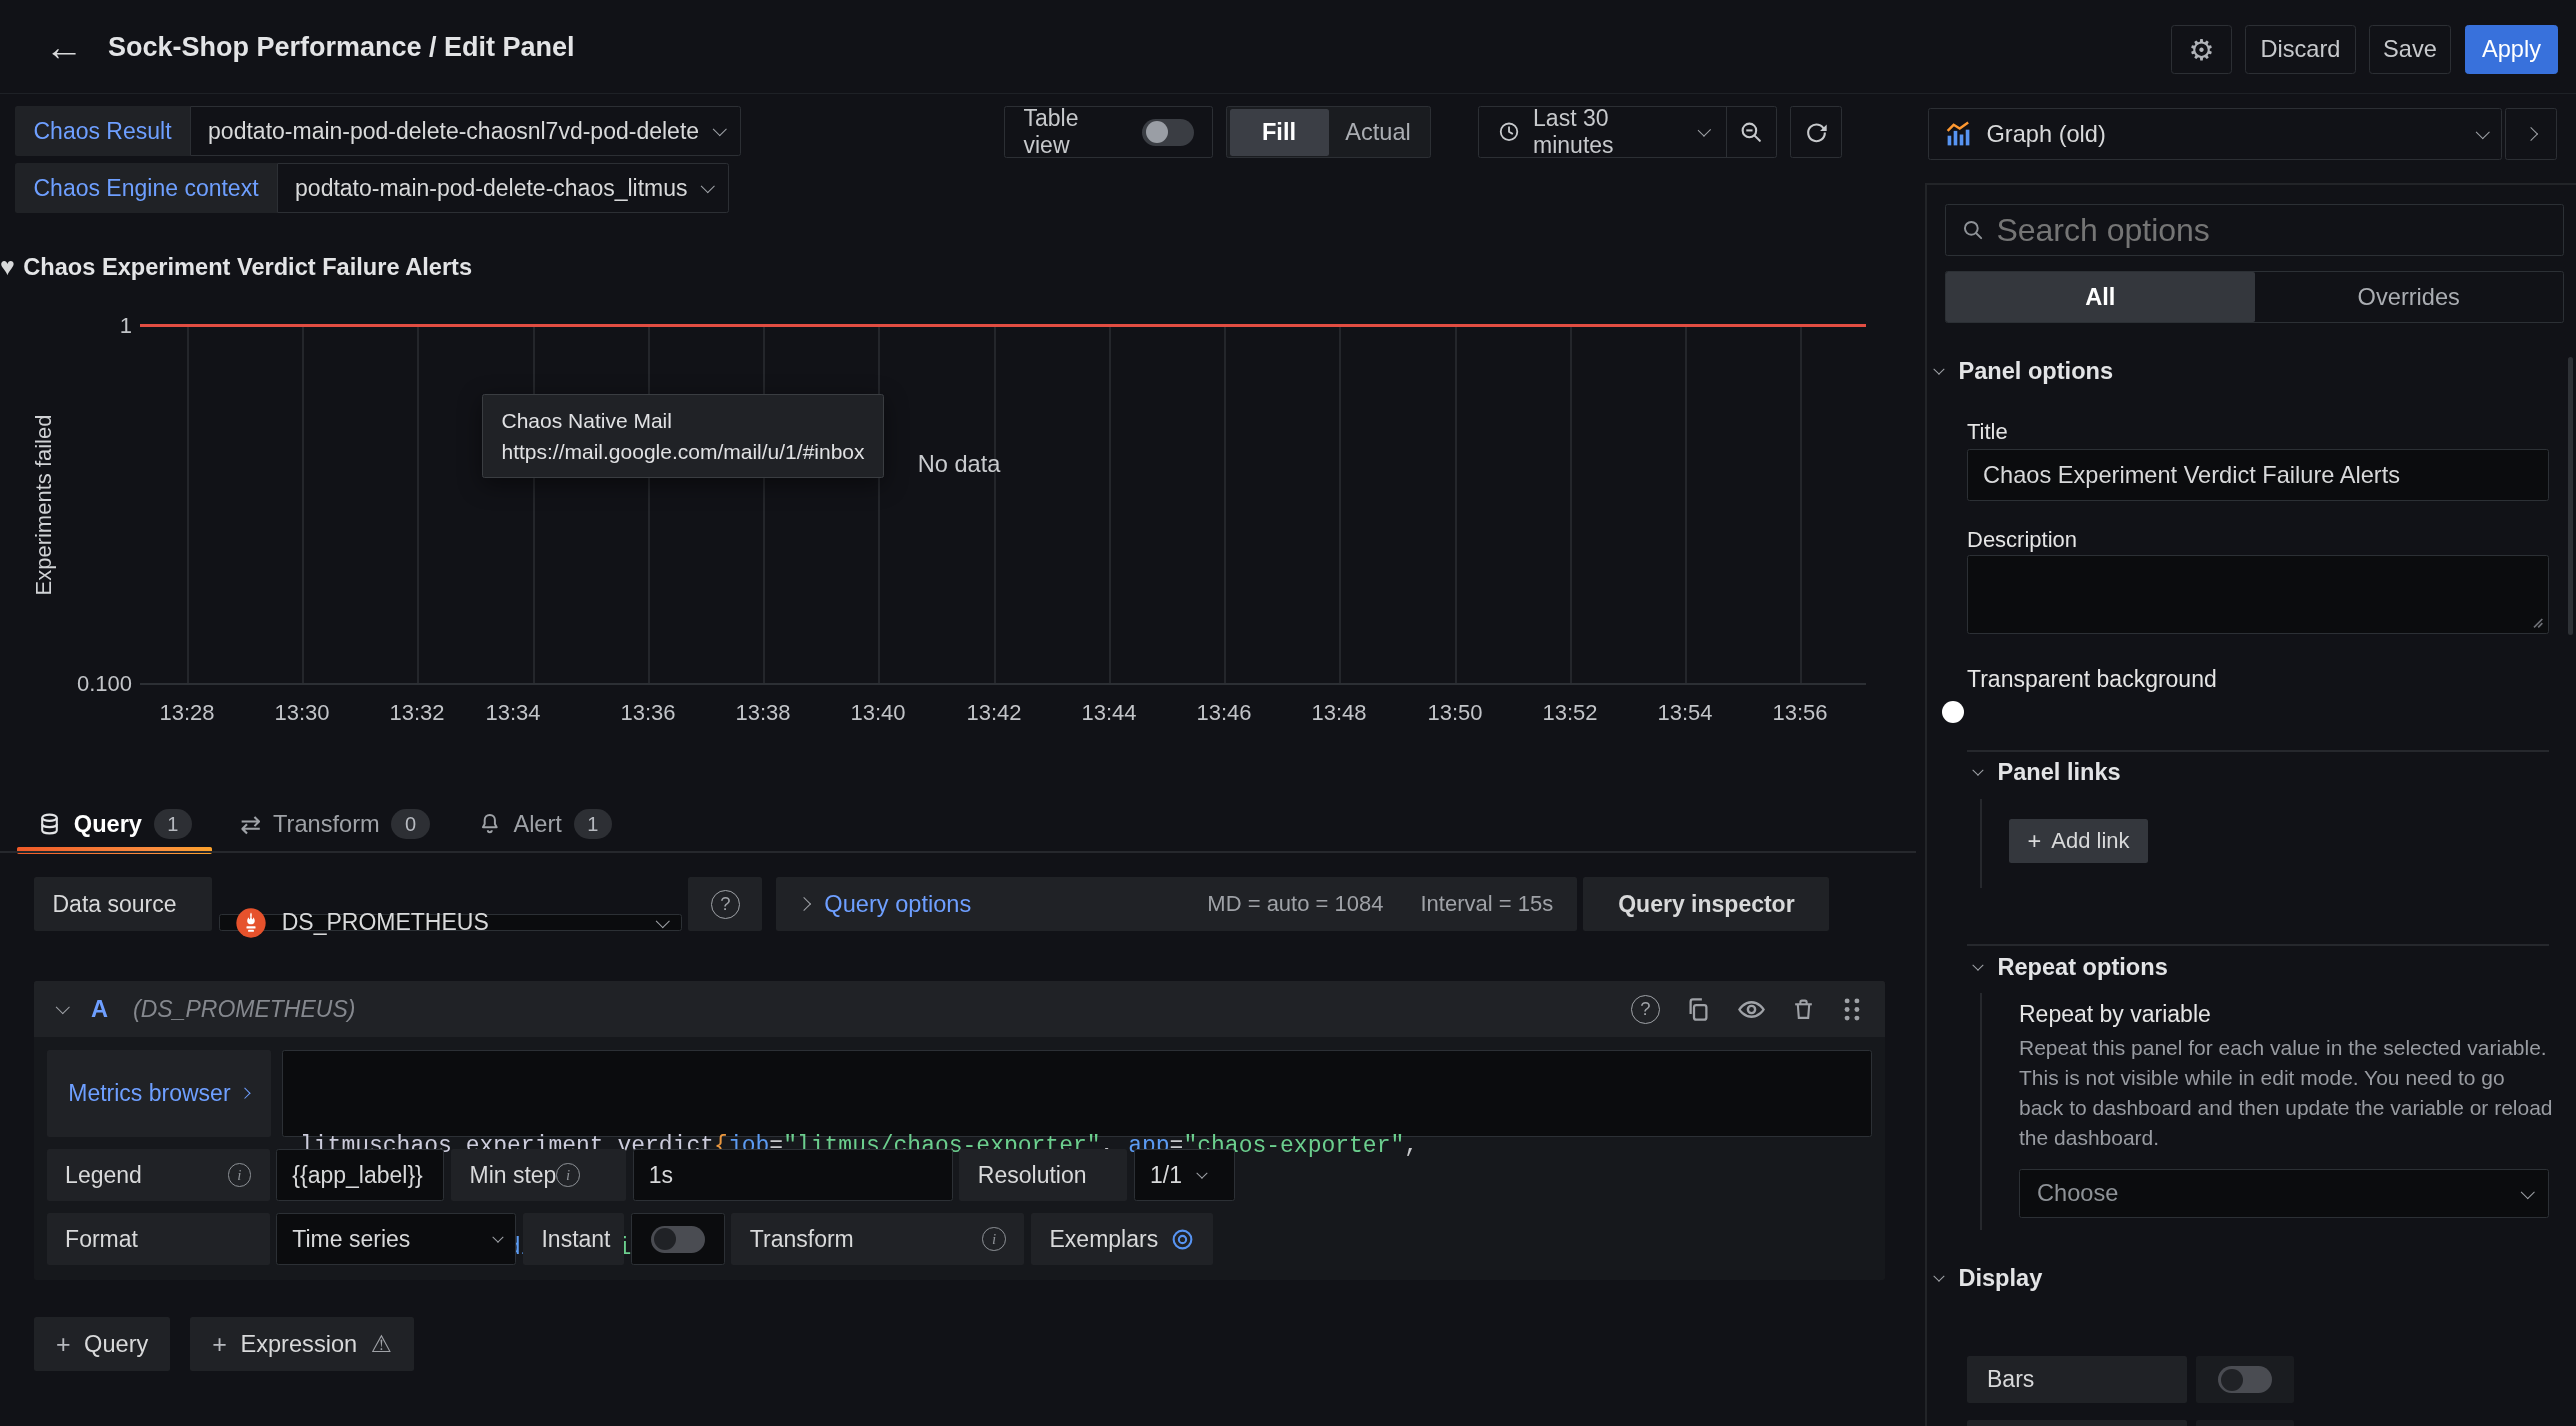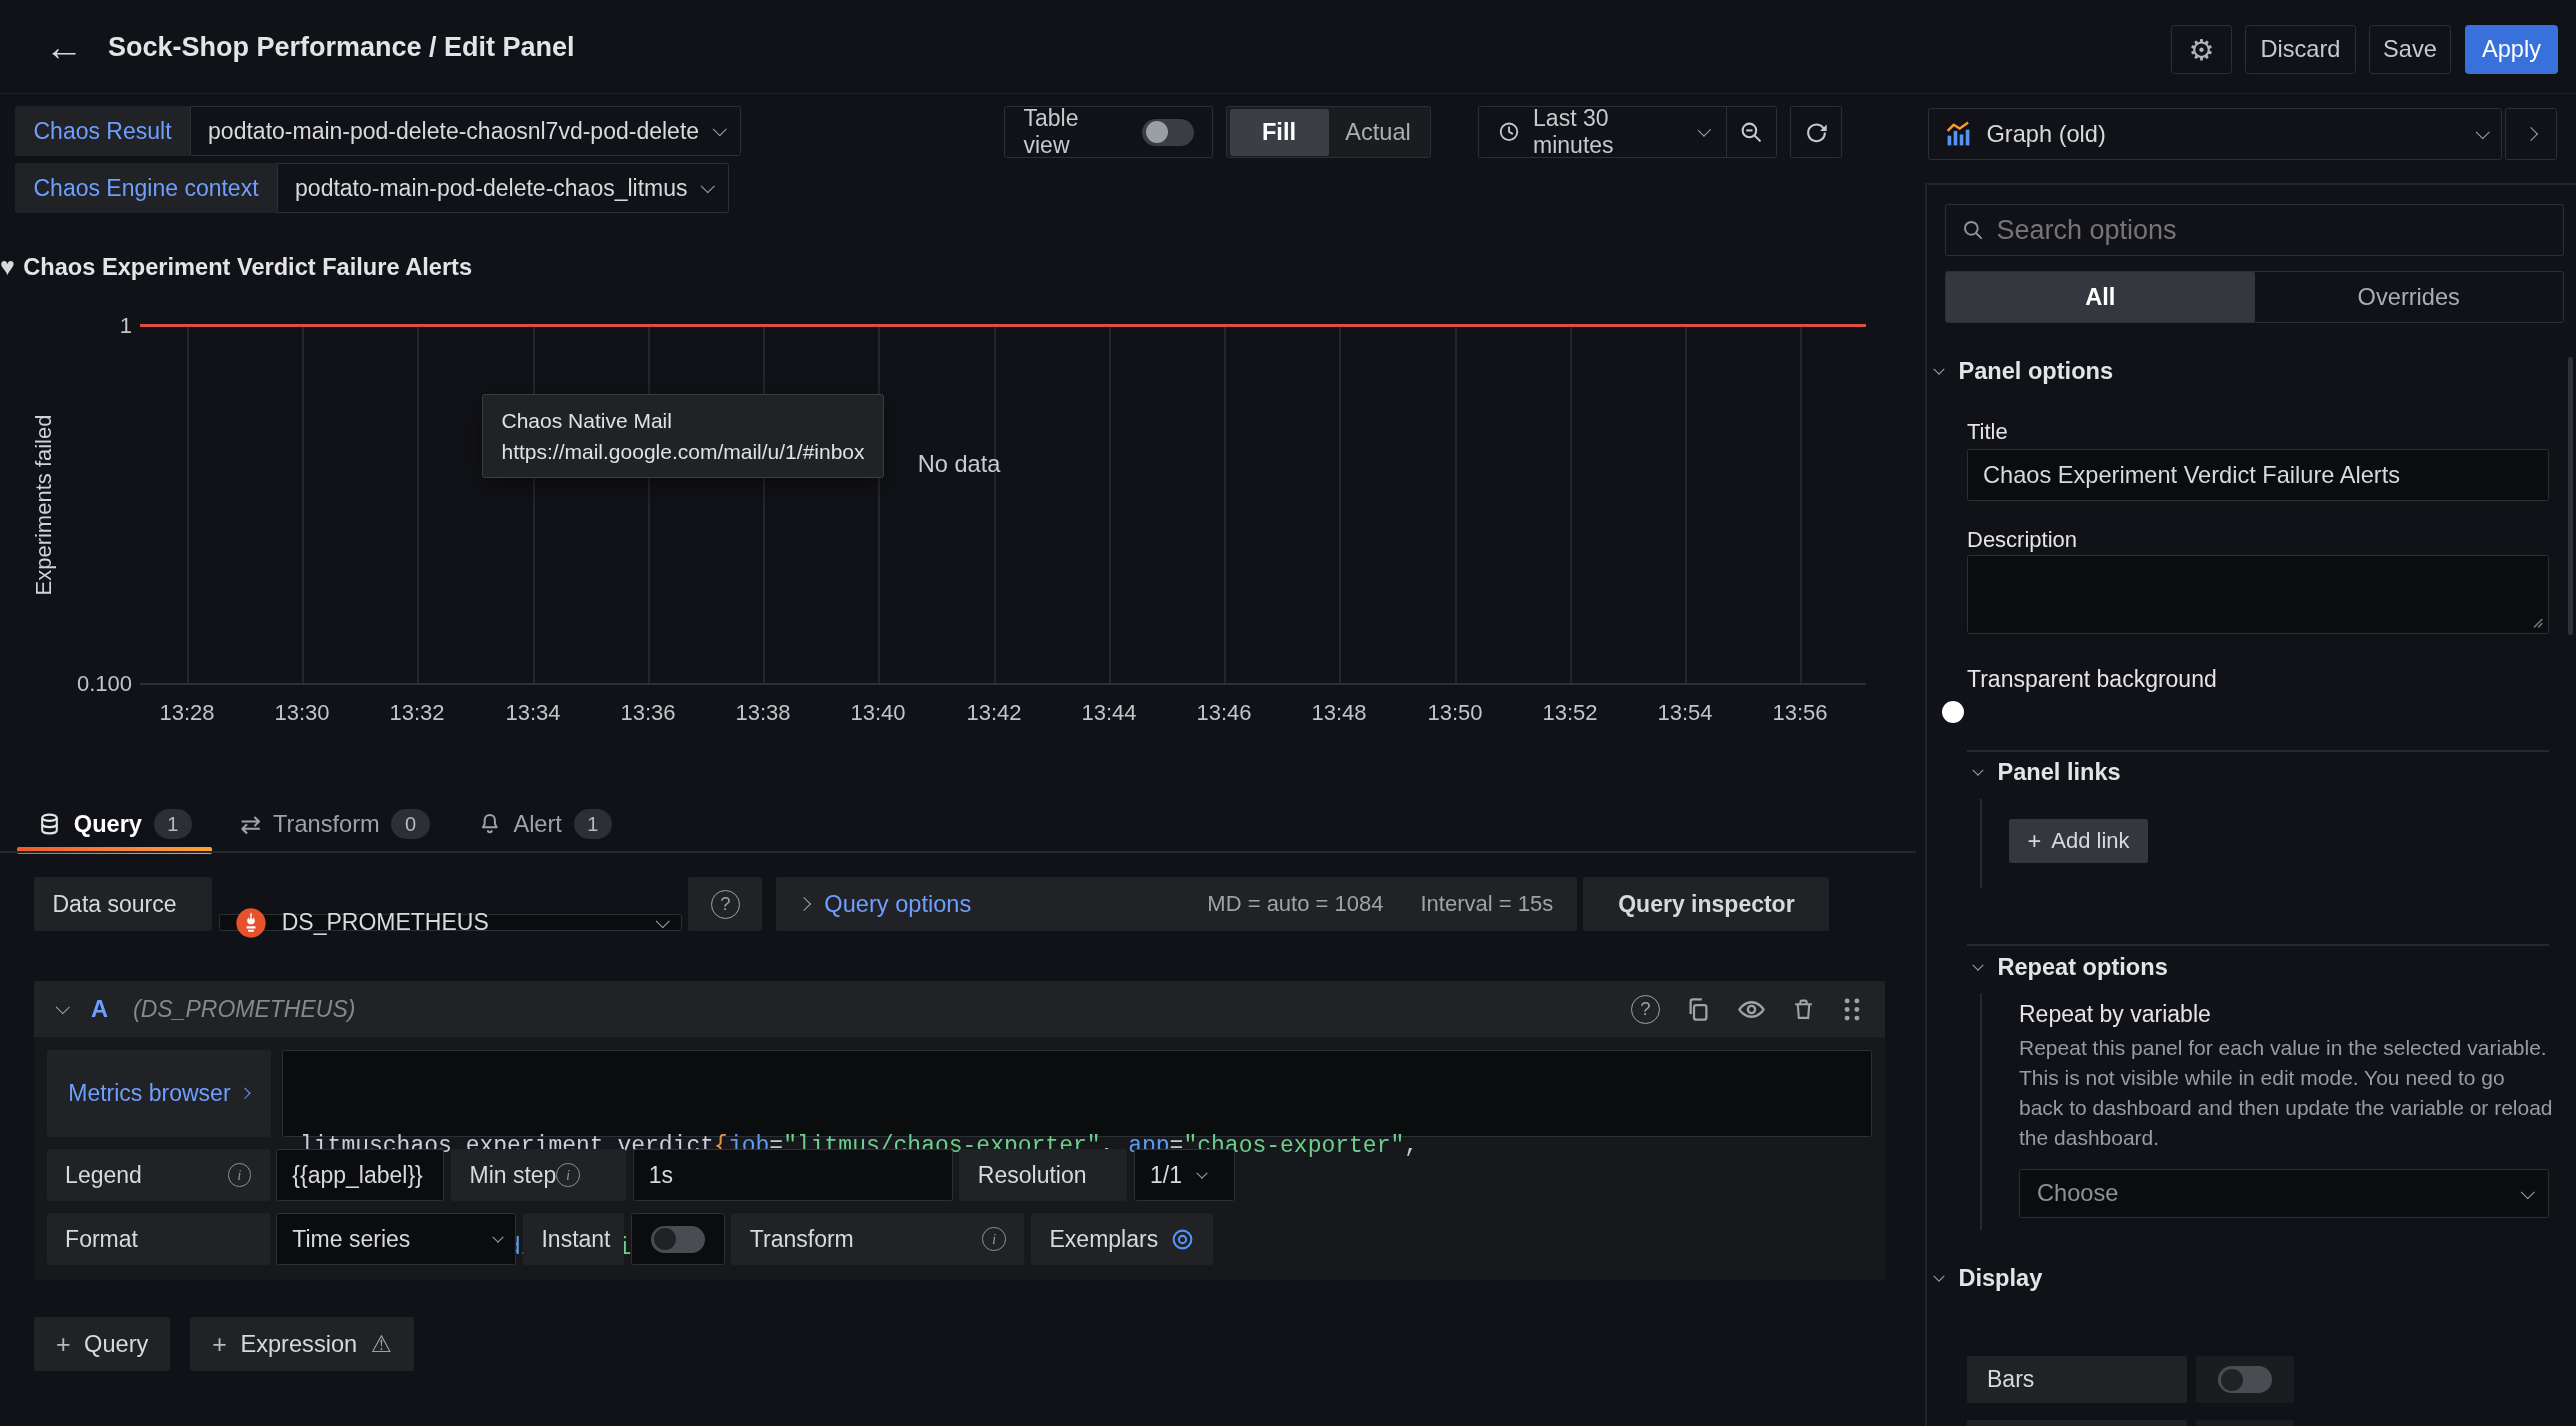--- a/index.html
+++ b/index.html
@@ -90,21 +90,21 @@
   
   .add-btn { background:#202226; border-radius:2.5px; height:54px; display:flex; align-items:center; gap:13.5px; padding:0 22px; font-size:23.6px; font-weight:500; color:#d8d9da; cursor:pointer; }
   .plus { font-size:25px; color:#b6b9be; font-weight:400; }
 
   
   .viz-box { left:1928px; top:108px; width:574px; height:52px; border:0.8px solid #2c2f34; border-radius:2.5px; background:#111217; display:flex; align-items:center; padding:0 15px; gap:13.5px; cursor:pointer; }
   .viz-expand { left:2505px; top:108px; width:52px; height:52px; border:0.8px solid #2c2f34; border-radius:2.5px; display:flex; align-items:center; justify-content:center; cursor:pointer; }
   .opane-top { left:1925px; top:183px; width:651px; height:1.7px; background:#222428; }
   .opane-left { left:1925px; top:183px; width:1.7px; height:1243px; background:#222428; }
   .search-box { left:1945px; top:204px; width:619px; height:52px; border:0.8px solid #2c3035; border-radius:2.5px; background:#111217; display:flex; align-items:center; gap:11.8px; padding:0 15px; }
-  .search-box input { flex:1; background:transparent; border:none; outline:none; color:#7dd3fc; font-size:27px; font-family:"Liberation Sans",sans-serif; }
+  .search-box input { flex:1; background:transparent; border:none; outline:none; color:#7dd3fc; font-size:32px; font-family:"Liberation Sans",sans-serif; }
   .radio-grp { left:1945px; top:271px; width:619px; height:52px; border:0.8px solid #2c3035; border-radius:2.5px; background:#111217; display:flex; }
   .radio-grp .on { flex:1; background:#34373d; color:#ffffff; font-weight:600; border-radius:1.7px; display:flex; align-items:center; justify-content:center; cursor:pointer; }
   .radio-grp .off { flex:1; color:#aaadb2; display:flex; align-items:center; justify-content:center; cursor:pointer; }
   .sec-head { position:absolute; display:flex; align-items:center; gap:17px; font-size:23.6px; font-weight:600; color:#e3e4e6; cursor:pointer; }
   .opt-label { position:absolute; font-size:22px; color:#e5e5e5; font-weight:500; }
   .opt-input { position:absolute; background:#0b0c0e; border:0.8px solid #2c3035; border-radius:2.5px; color:#d8d9da; font-size:23.6px; padding:0 15px; font-family:"Liberation Sans",sans-serif; }
   .divider-h { position:absolute; height:1.7px; background:#26282d; }
   .indent { position:absolute; width:1.7px; background:#26282d; }
   .desc-text { position:absolute; font-size:21px; line-height:30px; color:#989ba1; }
   .select-box { position:absolute; background:#0b0c0e; border:0.8px solid #2c3035; border-radius:2.5px; display:flex; align-items:center; padding:0 17px; color:#8e9297; font-size:23.6px; cursor:pointer; }
@@ -208,21 +208,21 @@
   <div class="gridline" style="left:1570px"></div>
   <div class="gridline" style="left:1685px"></div>
   <div class="gridline" style="left:1800px"></div>
   <div class="redline"></div>
   <div class="xaxis"></div>
 
   
   <div class="xtick" style="left:128px">13:28</div>
   <div class="xtick" style="left:243px">13:30</div>
   <div class="xtick" style="left:358px">13:32</div>
-  <div class="xtick" style="left:474px">13:34</div>
+  <div class="xtick" style="left:454px">13:34</div>
   <div class="xtick" style="left:589px">13:36</div>
   <div class="xtick" style="left:704px">13:38</div>
   <div class="xtick" style="left:819px">13:40</div>
   <div class="xtick" style="left:935px">13:42</div>
   <div class="xtick" style="left:1050px">13:44</div>
   <div class="xtick" style="left:1165px">13:46</div>
   <div class="xtick" style="left:1280px">13:48</div>
   <div class="xtick" style="left:1396px">13:50</div>
   <div class="xtick" style="left:1511px">13:52</div>
   <div class="xtick" style="left:1626px">13:54</div>

